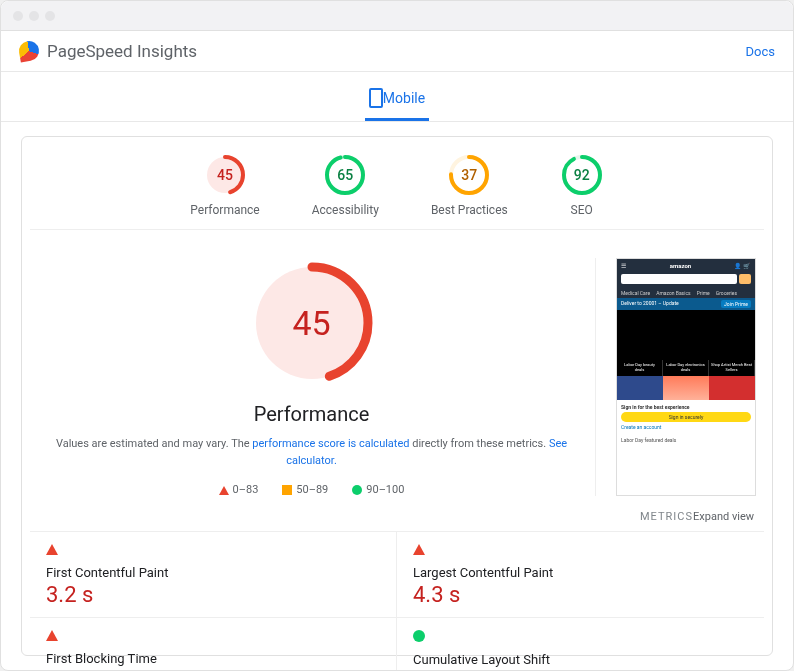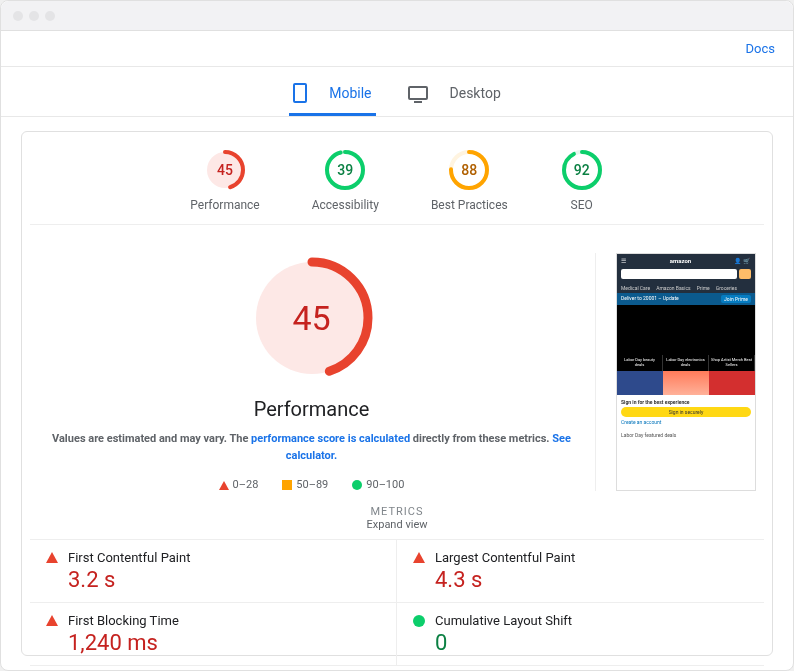--- a/index.html
+++ b/index.html
@@ -66,21 +66,21 @@
     cursor: pointer;
   }
   .tabs {
     display: flex;
     justify-content: center;
     gap: 28px;
     padding: 10px 0 0 0;
     border-bottom: 1px solid #e8e8e8;
   }
   .tab {
-    display: flex; align-items: center; gap: 22px;
+    display: flex; align-items: center; gap: 0;
     font-size: 14px;
     padding: 6px 4px 10px 4px;
     color: #5f6368;
     cursor: pointer;
     border-bottom: 3px solid transparent;
   }
   .tab.active {
     color: #1a73e8;
     border-bottom-color: #1a73e8;
   }
@@ -138,21 +138,21 @@
   }
   .big-gauge svg { width: 130px; height: 130px; transform: rotate(-90deg); }
   .big-gauge .fill { fill: #fde8e6; }
   .big-gauge .fg { fill: none; stroke: #e8432e; stroke-width: 9; stroke-linecap: round; }
   .big-gauge-num {
     position: absolute; inset: 0; display: flex; align-items: center; justify-content: center;
     font-size: 34px; color: #c5221f; font-weight: 400;
   }
   .big-gauge-label { font-size: 20px; color: #202124; margin-top: 14px; }
   .explain {
-    font-size: 11px; color: #5f6368; margin-top: 10px; line-height: 1.5; font-weight: bold;
+    font-size: 11px; color: #5f6368; margin-top: 10px; line-height: 1.5;
   }
   .explain a { color: #1a73e8; cursor: pointer; }
   .legend {
     display: flex; justify-content: center; gap: 24px;
     font-size: 11px; color: #5f6368; margin-top: 14px;
   }
   .legend-shape { display: inline-block; width: 10px; height: 10px; margin-right: 4px; vertical-align: middle; }
   .shape-tri { width: 0; height: 0; border-left: 5px solid transparent; border-right: 5px solid transparent; border-bottom: 9px solid #e8432e; }
   .shape-sq { background: #ffa400; }
   .shape-circ { background: #0cce6b; border-radius: 50%; }
@@ -178,32 +178,32 @@
   .thumb-prod { flex: 1; }
   .thumb-signin { padding: 4px; font-size: 5px; }
   .thumb-signin-btn { background: #ffd814; border-radius: 6px; text-align: center; padding: 2px; margin-top: 2px; }
   .thumb-footer { font-size: 5px; padding: 3px 4px; color: #555; }
 
   .metrics-header {
     display: flex; justify-content: flex-end; align-items: center;
     font-size: 11px; color: #80868b; letter-spacing: 1px;
     padding: 4px 10px 8px 10px;
     border-bottom: 1px solid #eee;
-    flex-direction: column;
   }
   .metrics-grid {
     display: grid;
     grid-template-columns: 1fr 1fr;
   }
   .metric-cell {
     padding: 10px 16px;
     border-bottom: 1px solid #eee;
     display: flex;
     align-items: flex-start;
     gap: 10px;
+    flex-direction: column;
   }
   .metric-cell:nth-child(odd){ border-right: 1px solid #eee; }
   .metric-indicator { width: 12px; height: 12px; margin-top: 2px; flex-shrink: 0; }
   .ind-tri { width: 0; height: 0; border-left: 6px solid transparent; border-right: 6px solid transparent; border-bottom: 11px solid #e8432e; }
   .ind-circ { width: 12px; height: 12px; border-radius: 50%; background: #0cce6b; }
   .metric-name { font-size: 13px; color: #202124; }
   .metric-val { font-size: 22px; margin-top: 2px; }
   .val-bad { color: #c5221f; }
   .val-good { color: #0b8043; }
 </style>
@@ -211,32 +211,32 @@
 <body>
 
 <div class="window">
   <div class="window-chrome">
     <div class="traffic-dot"></div>
     <div class="traffic-dot"></div>
     <div class="traffic-dot"></div>
   </div>
 
   <div class="header">
+    <div class="logo">
+      <div class="logo-mark"></div>
+      <span>PageSpeed Insights</span>
+    </div>
     <div class="header-spacer"></div>
     <span class="link-docs">Docs</span>
   </div>
 
   <div class="tabs">
     <div class="tab active">
       <span class="tab-icon"></span>
       <span>Mobile</span>
-    </div>
-    <div class="tab">
-      <span class="tab-icon desktop"></span>
-      <span>Desktop</span>
     </div>
   </div>
 
   <div class="content">
     <div class="panel">
 
       <div class="score-row">
         <div class="score-item">
           <div class="score-circle score-perf">
             <svg viewBox="0 0 44 44">
@@ -246,31 +246,31 @@
             <div class="score-num">45</div>
           </div>
           <div>Performance</div>
         </div>
         <div class="score-item">
           <div class="score-circle score-good">
             <svg viewBox="0 0 44 44">
                 <circle class="bg" cx="22" cy="22" r="18" stroke="#e6f6ed"></circle>
                 <circle class="fg" cx="22" cy="22" r="18" stroke-dasharray="113" stroke-dashoffset="5"></circle>
               </svg>
-            <div class="score-num">39</div>
+            <div class="score-num">65</div>
           </div>
           <div>Accessibility</div>
         </div>
         <div class="score-item">
           <div class="score-circle score-mid">
             <svg viewBox="0 0 44 44">
                 <circle class="bg" cx="22" cy="22" r="18" stroke="#fff4e0"></circle>
                 <circle class="fg" cx="22" cy="22" r="18" stroke-dasharray="113" stroke-dashoffset="28"></circle>
               </svg>
-            <div class="score-num">88</div>
+            <div class="score-num">37</div>
           </div>
           <div>Best Practices</div>
         </div>
         <div class="score-item">
           <div class="score-circle score-good">
             <svg viewBox="0 0 44 44">
                 <circle class="bg" cx="22" cy="22" r="18" stroke="#e6f6ed"></circle>
                 <circle class="fg" cx="22" cy="22" r="18" stroke-dasharray="113" stroke-dashoffset="9"></circle>
               </svg>
             <div class="score-num">92</div>
@@ -286,21 +286,21 @@
                 <circle class="fill" cx="65" cy="65" r="56"></circle>
                 <circle class="fg" cx="65" cy="65" r="56" stroke-dasharray="352" stroke-dashoffset="194"></circle>
               </svg>
             <div class="big-gauge-num">45</div>
           </div>
           <div class="big-gauge-label">Performance</div>
           <div class="explain">
             <span>Values are estimated and may vary. The </span><a>performance score is calculated</a><span> directly from these metrics. </span><a>See calculator.</a>
           </div>
           <div class="legend">
-            <span><span class="legend-shape shape-tri"></span><span>0–28</span></span>
+            <span><span class="legend-shape shape-tri"></span><span>0–83</span></span>
             <span><span class="legend-shape shape-sq"></span><span>50–89</span></span>
             <span><span class="legend-shape shape-circ"></span><span>90–100</span></span>
           </div>
         </div>
 
         <div class="thumb">
           <div class="thumb-top">
             <span>☰</span>
             <span style="font-weight:bold">amazon</span>
             <span>👤 🛒</span>

